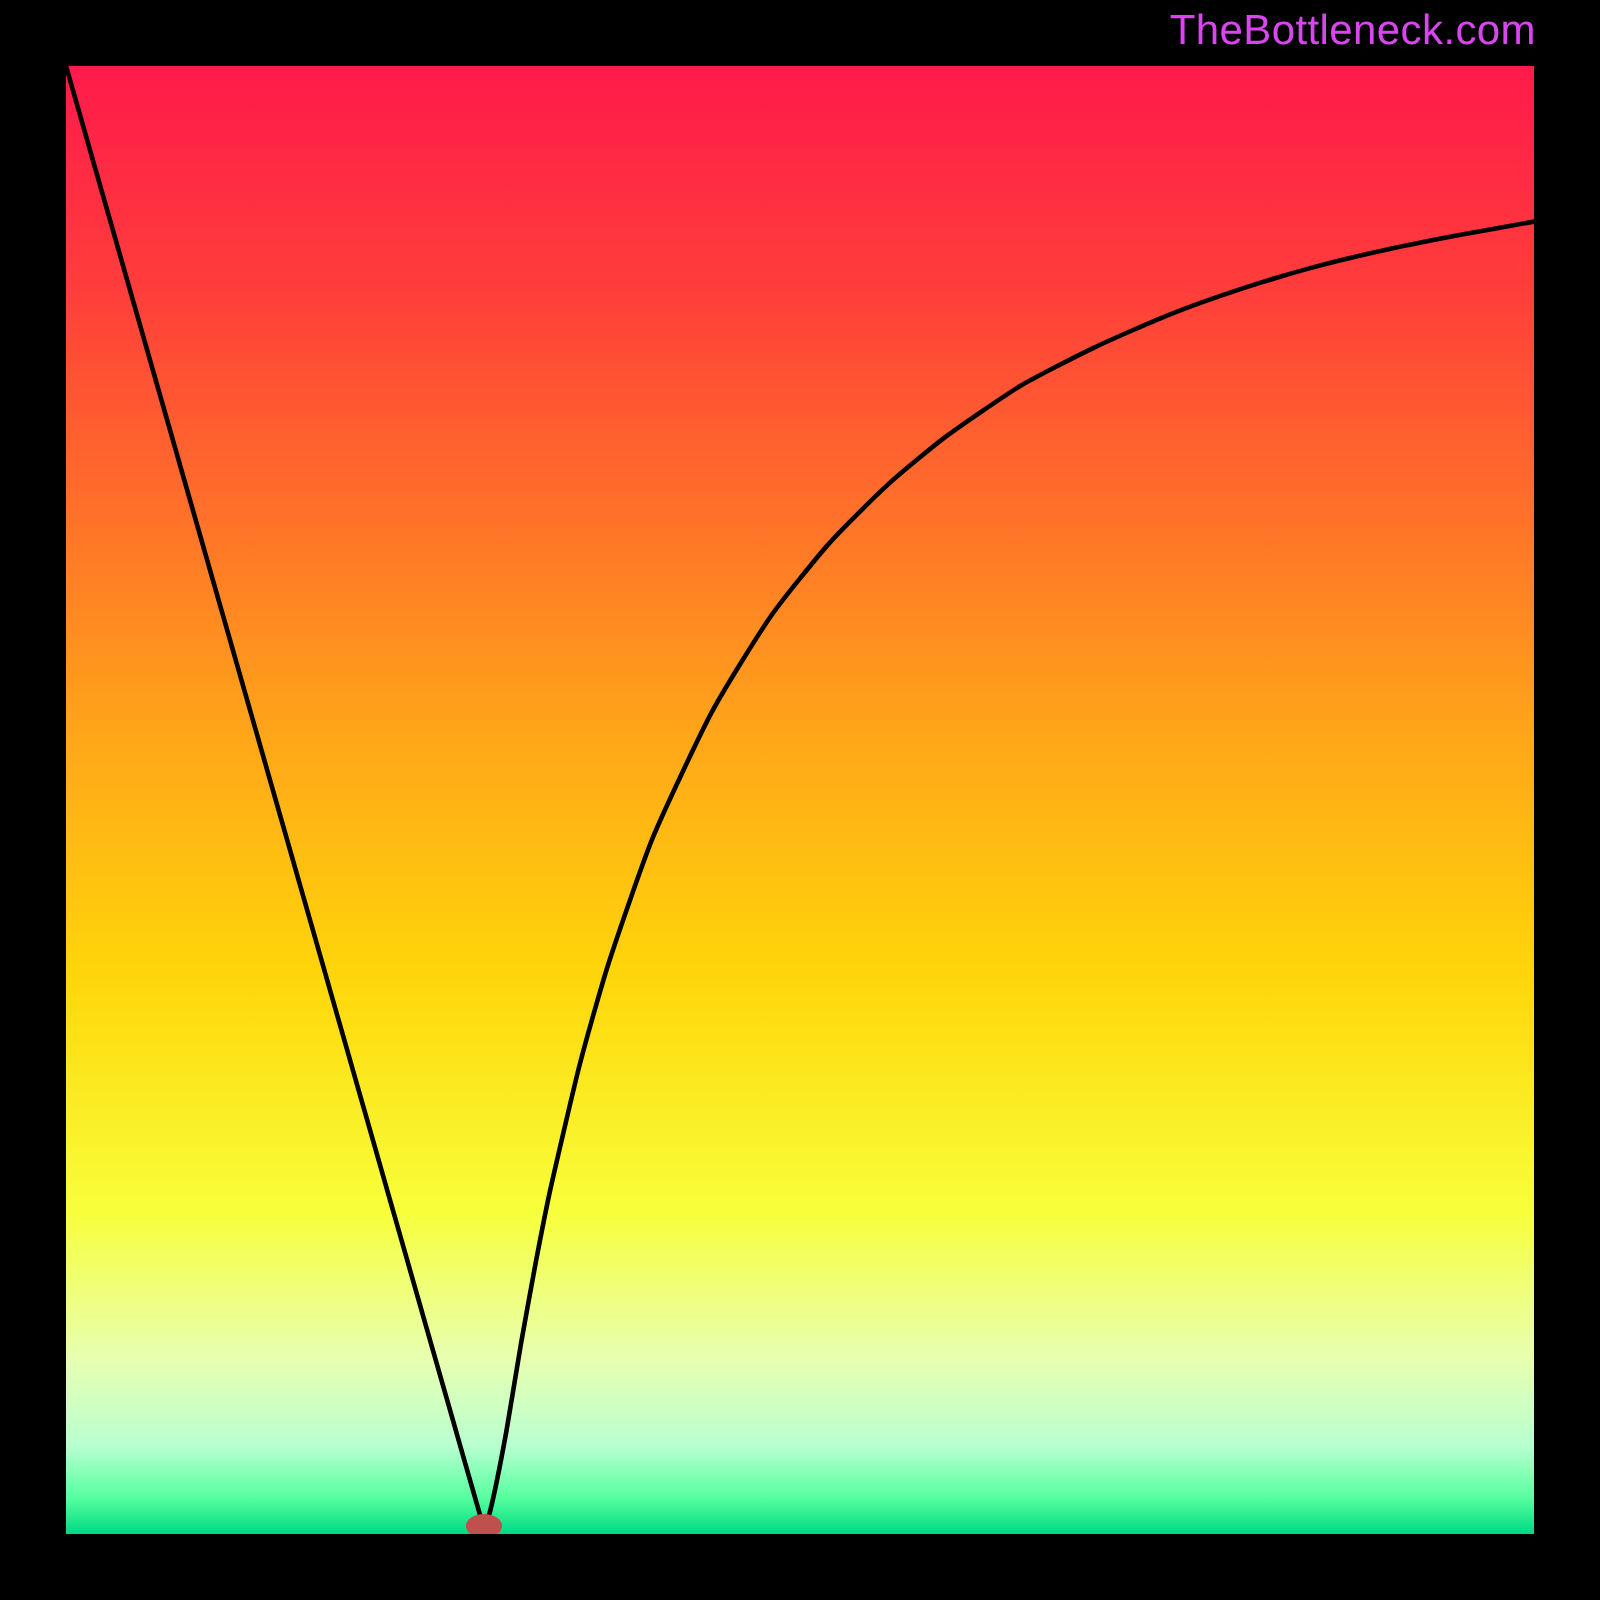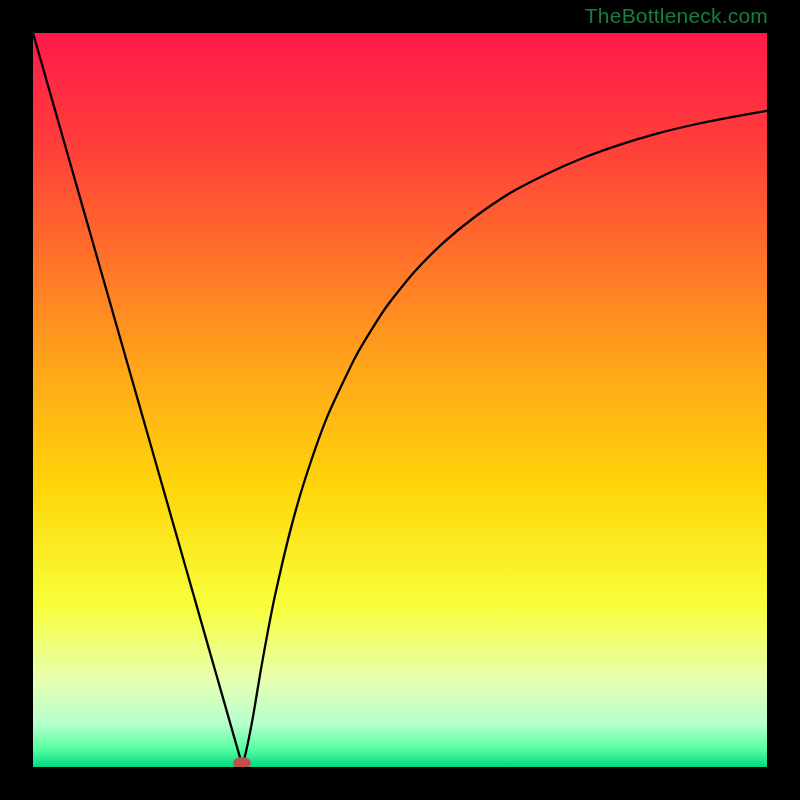--- a/index.html
+++ b/index.html
@@ -45,21 +45,21 @@
   .marker {
     position: absolute;
     background: #c0504d;
     border-radius: 50% / 50%;
     transform: translate(-50%, -50%);
   }
   .watermark {
     position: absolute;
     top: 4px;
     right: 32px;
-    color: #15803d;
+    color: #d946ef;
     font-size: 21px;
     font-weight: 500;
     letter-spacing: 0.2px;
     user-select: none;
   }
 </style>
 </head>
 <body>
 
 <div class="frame">

